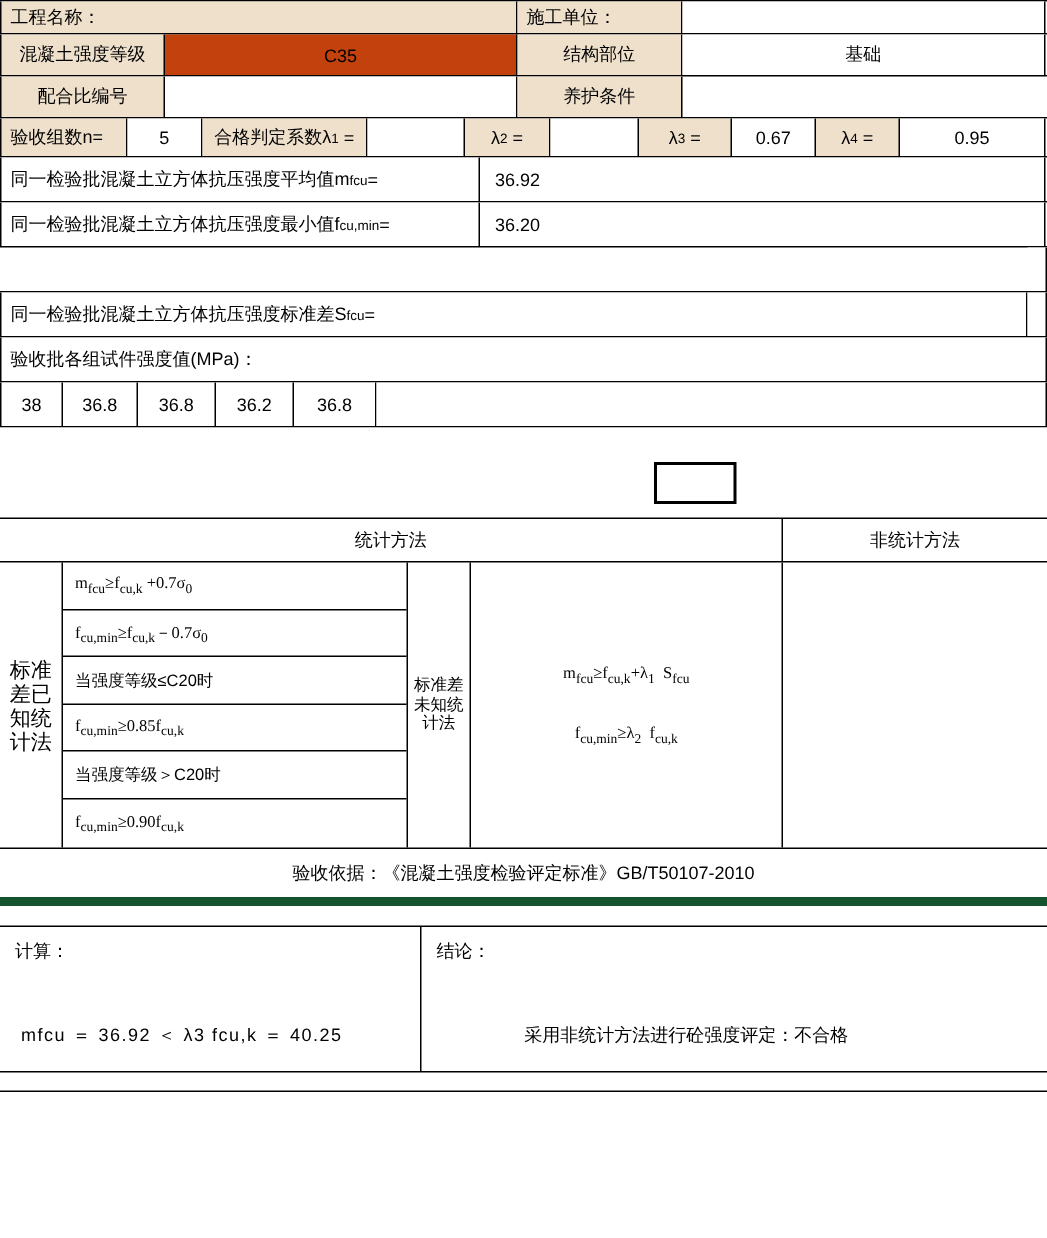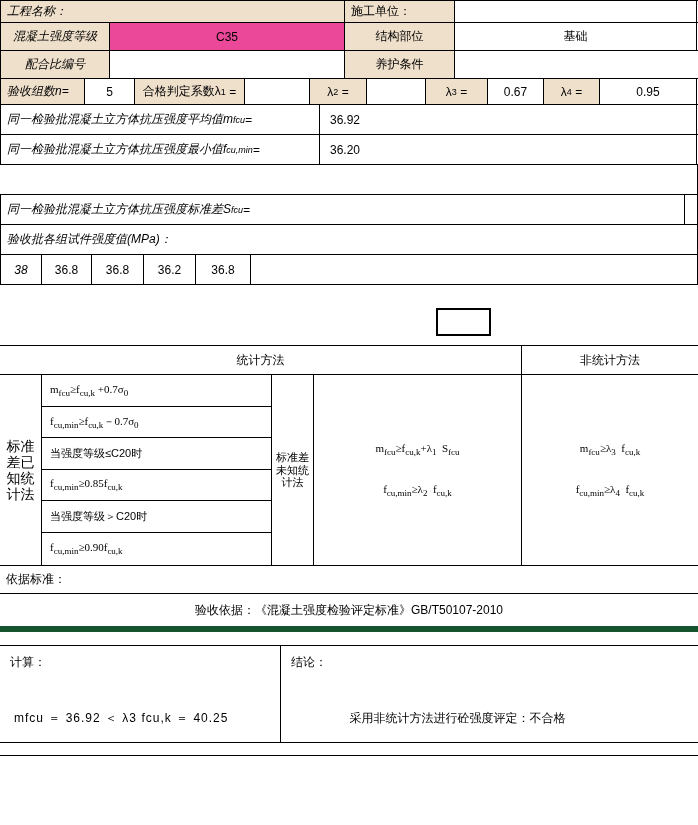--- a/index.html
+++ b/index.html
@@ -26,26 +26,26 @@
     box-sizing: border-box;
   }
   .cell {
     box-sizing: border-box;
     display: flex;
     align-items: center;
     padding: 0 6px;
     overflow: hidden;
     white-space: nowrap;
   }
-  .bdl { border-left: 1px solid #000000; font-style: italic; }
+  .bdl { border-left: 1px solid #000000; }
   .bdr { border-right: 1px solid #000000; }
   .ctr { justify-content: center; }
   .lft { justify-content: flex-start; }
   .beige { background: #efe0cc; }
-  .peach { background: #ec4899; }
+  .peach { background: #c2410c; }
   .white { background: #ffffff; }
 
   
   .topwrap { width: 698px; border-top: 1px solid #000000; }
 
   .r1 { height: 22px; }
   .r2 { height: 28px; }
   .r3 { height: 28px; }
   .r4 { height: 26px; }
   .r5 { height: 30px; }
@@ -356,34 +356,23 @@
       </div>
       <div class="col-label2">标准差未知统计法</div>
       <div class="col-mid">
         <div>
           <span class="mono">m<span class="sub">fcu</span>≥f<span class="sub">cu,k</span>+λ<span class="sub">1</span>&nbsp; S<span class="sub">fcu</span></span>
         </div>
         <div>
           <span class="mono">f<span class="sub">cu,min</span>≥λ<span class="sub">2</span>&nbsp; f<span class="sub">cu,k</span></span>
         </div>
       </div>
-      <div class="col-right">
-        <div>
-          <span class="mono">m<span class="sub">fcu</span>≥λ<span class="sub">3</span>&nbsp; f<span class="sub">cu,k</span></span>
-        </div>
-        <div>
-          <span class="mono">f<span class="sub">cu,min</span>≥λ<span class="sub">4</span>&nbsp; f<span class="sub">cu,k</span></span>
-        </div>
-      </div>
     </div>
   </div>
 
-  <div class="basis-row">
-    <span>依据标准：</span>
-  </div>
   <div class="basis-text">验收依据：《混凝土强度检验评定标准》GB/T50107-2010</div>
   <div class="spacer-row"></div>
 
   <div class="calc-block">
     <div class="calc-left">
       <div class="calc-title">计算：</div>
       <div class="calc-eq">mfcu ＝ 36.92 ＜ λ3 fcu,k ＝ 40.25</div>
     </div>
     <div class="calc-right">
       <div class="calc-title">结论：</div>

